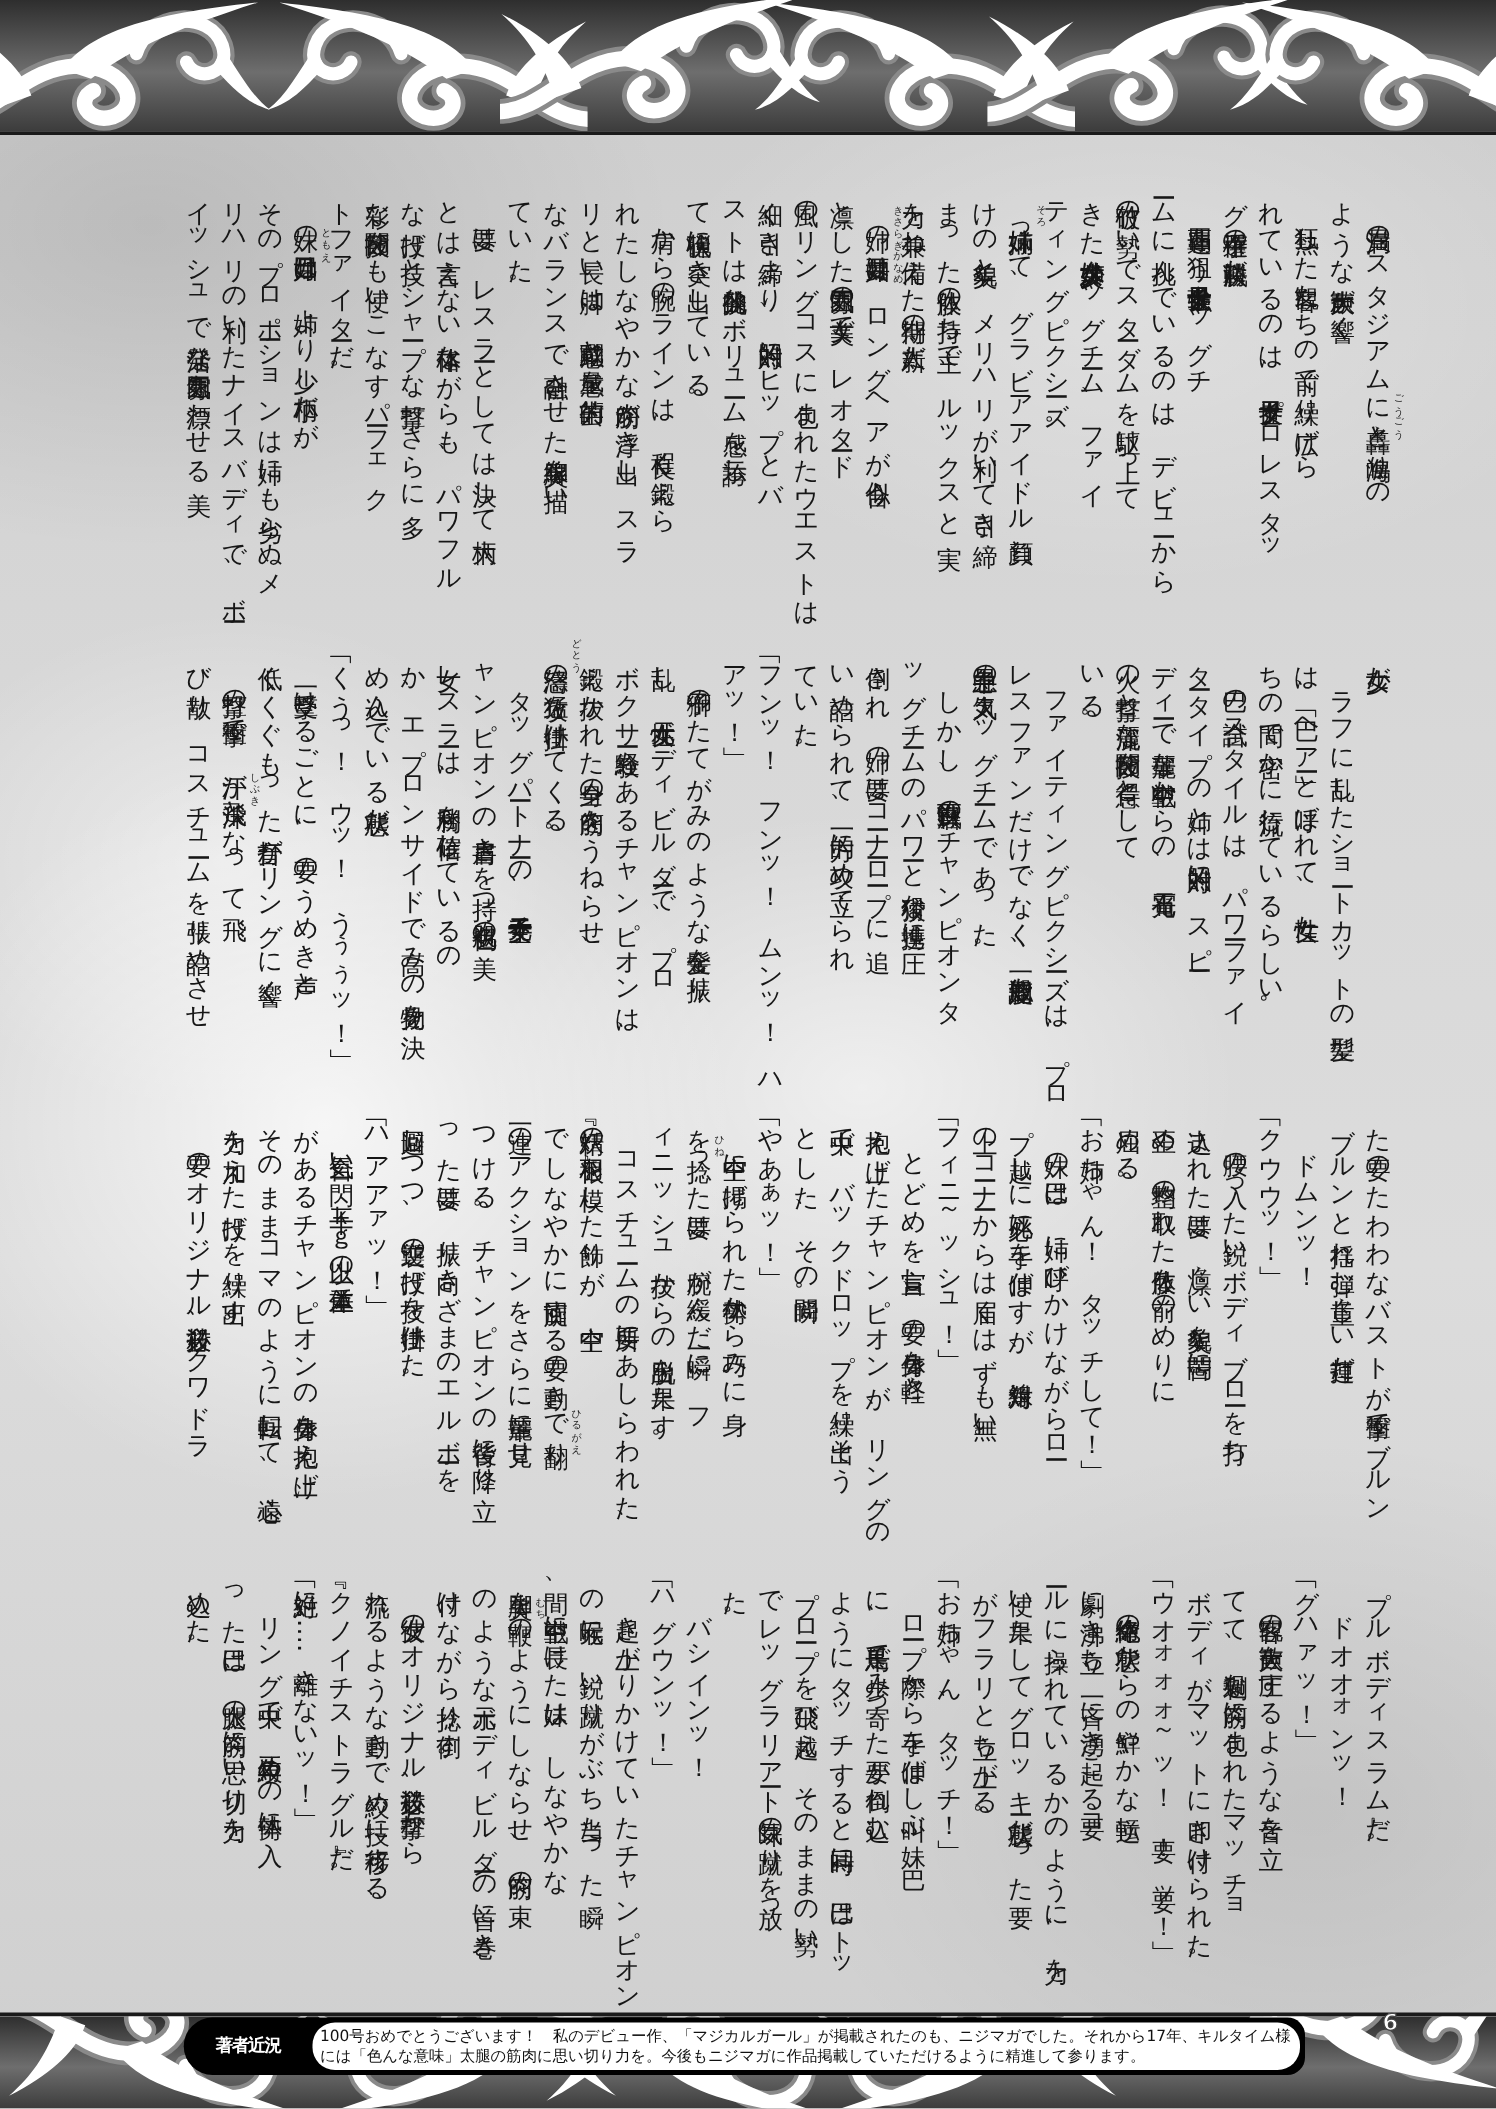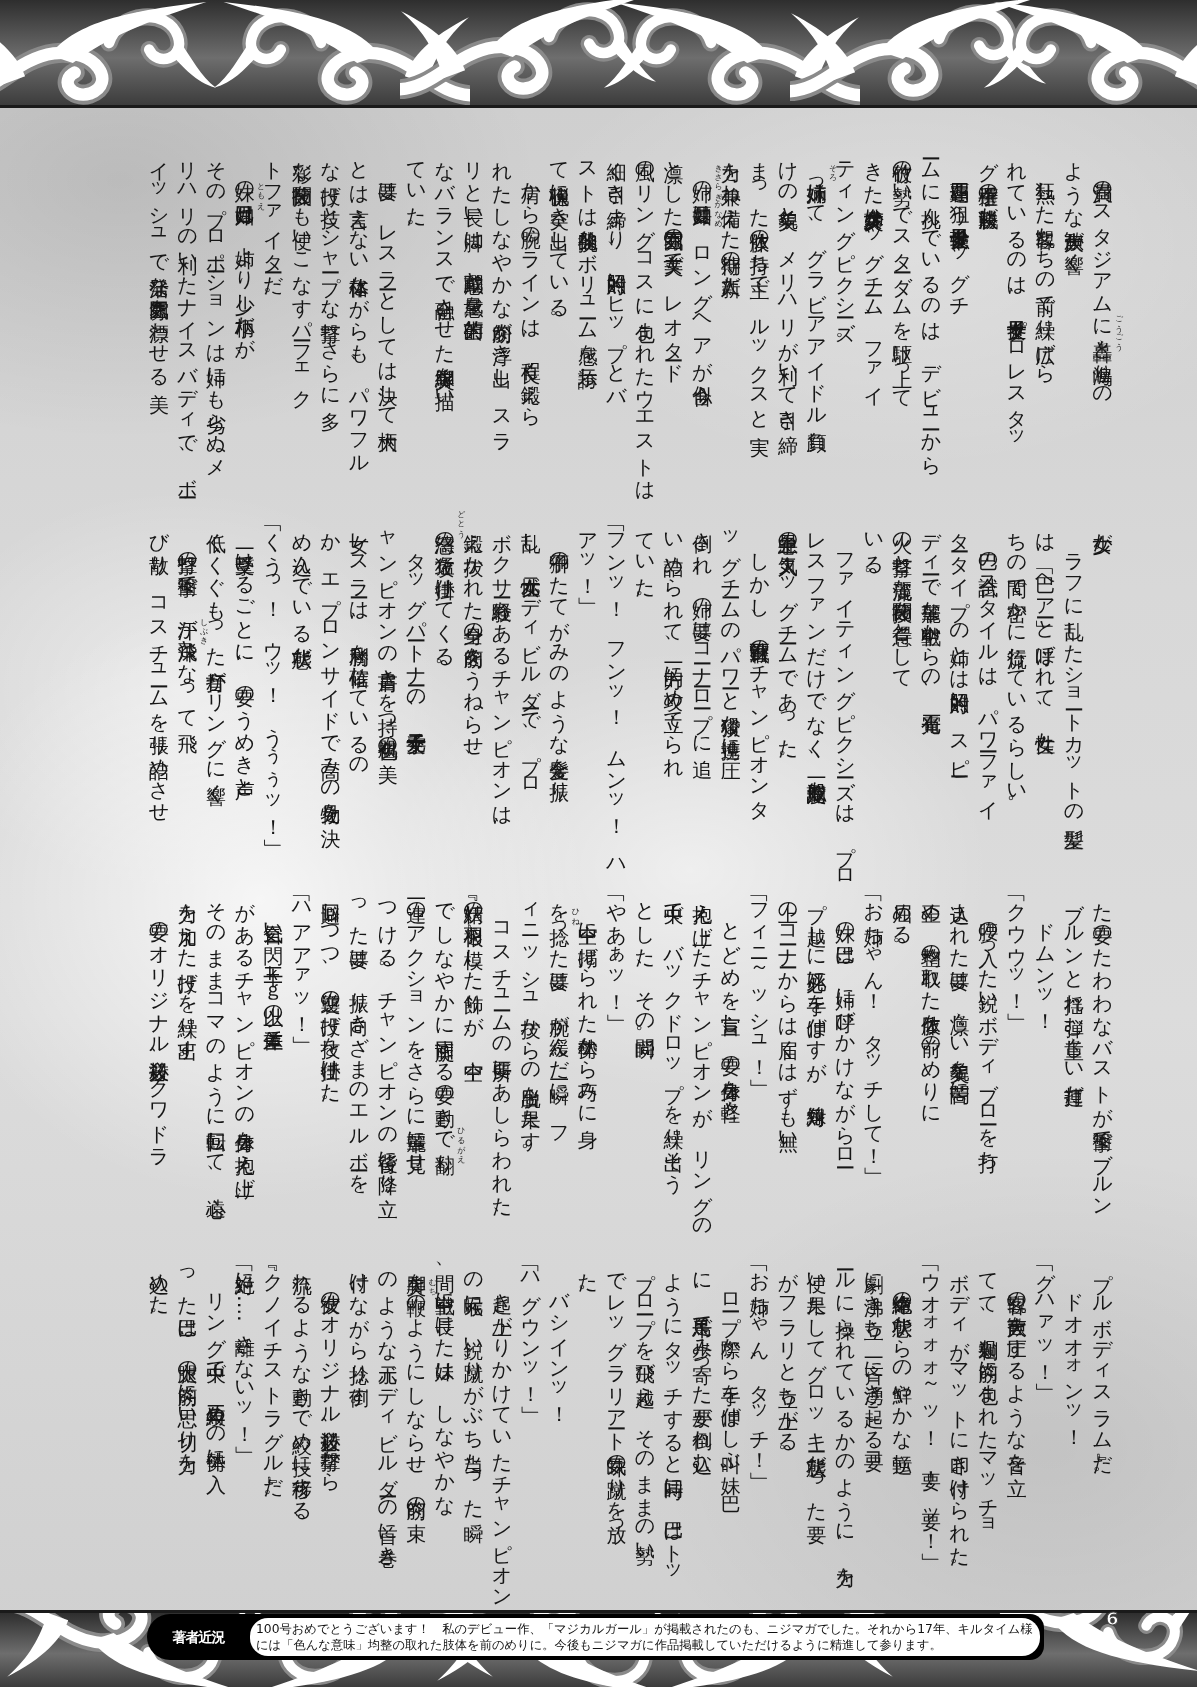--- a/index.html
+++ b/index.html
@@ -294,18 +294,18 @@
         <use href="#swirl" transform="translate(900,80) scale(-1,-1)" width="260" height="100"></use>
         <use href="#swirl" transform="translate(960,60) scale(1,-1)" width="260" height="100"></use>
       </g>
     </svg>
   </div>
 
   <div class="author-bar">
     <div class="author-label">著者近況</div>
     <div class="author-text">
       <div>100号おめでとうございます！　私のデビュー作、「マジカルガール」が掲載されたのも、ニジマガでした。それから17年、キルタイム様</div>
-      <div>には「色んな意味」均整の取れた肢体を前のめりに。今後もニジマガに作品掲載していただけるように精進して参ります。</div>
+      <div>には「色んな意味」太腿の筋肉に思い切り力を。今後もニジマガに作品掲載していただけるように精進して参ります。</div>
     </div>
   </div>
 
   <div class="page-number">6</div>
 </div>
 
 </body></html>

